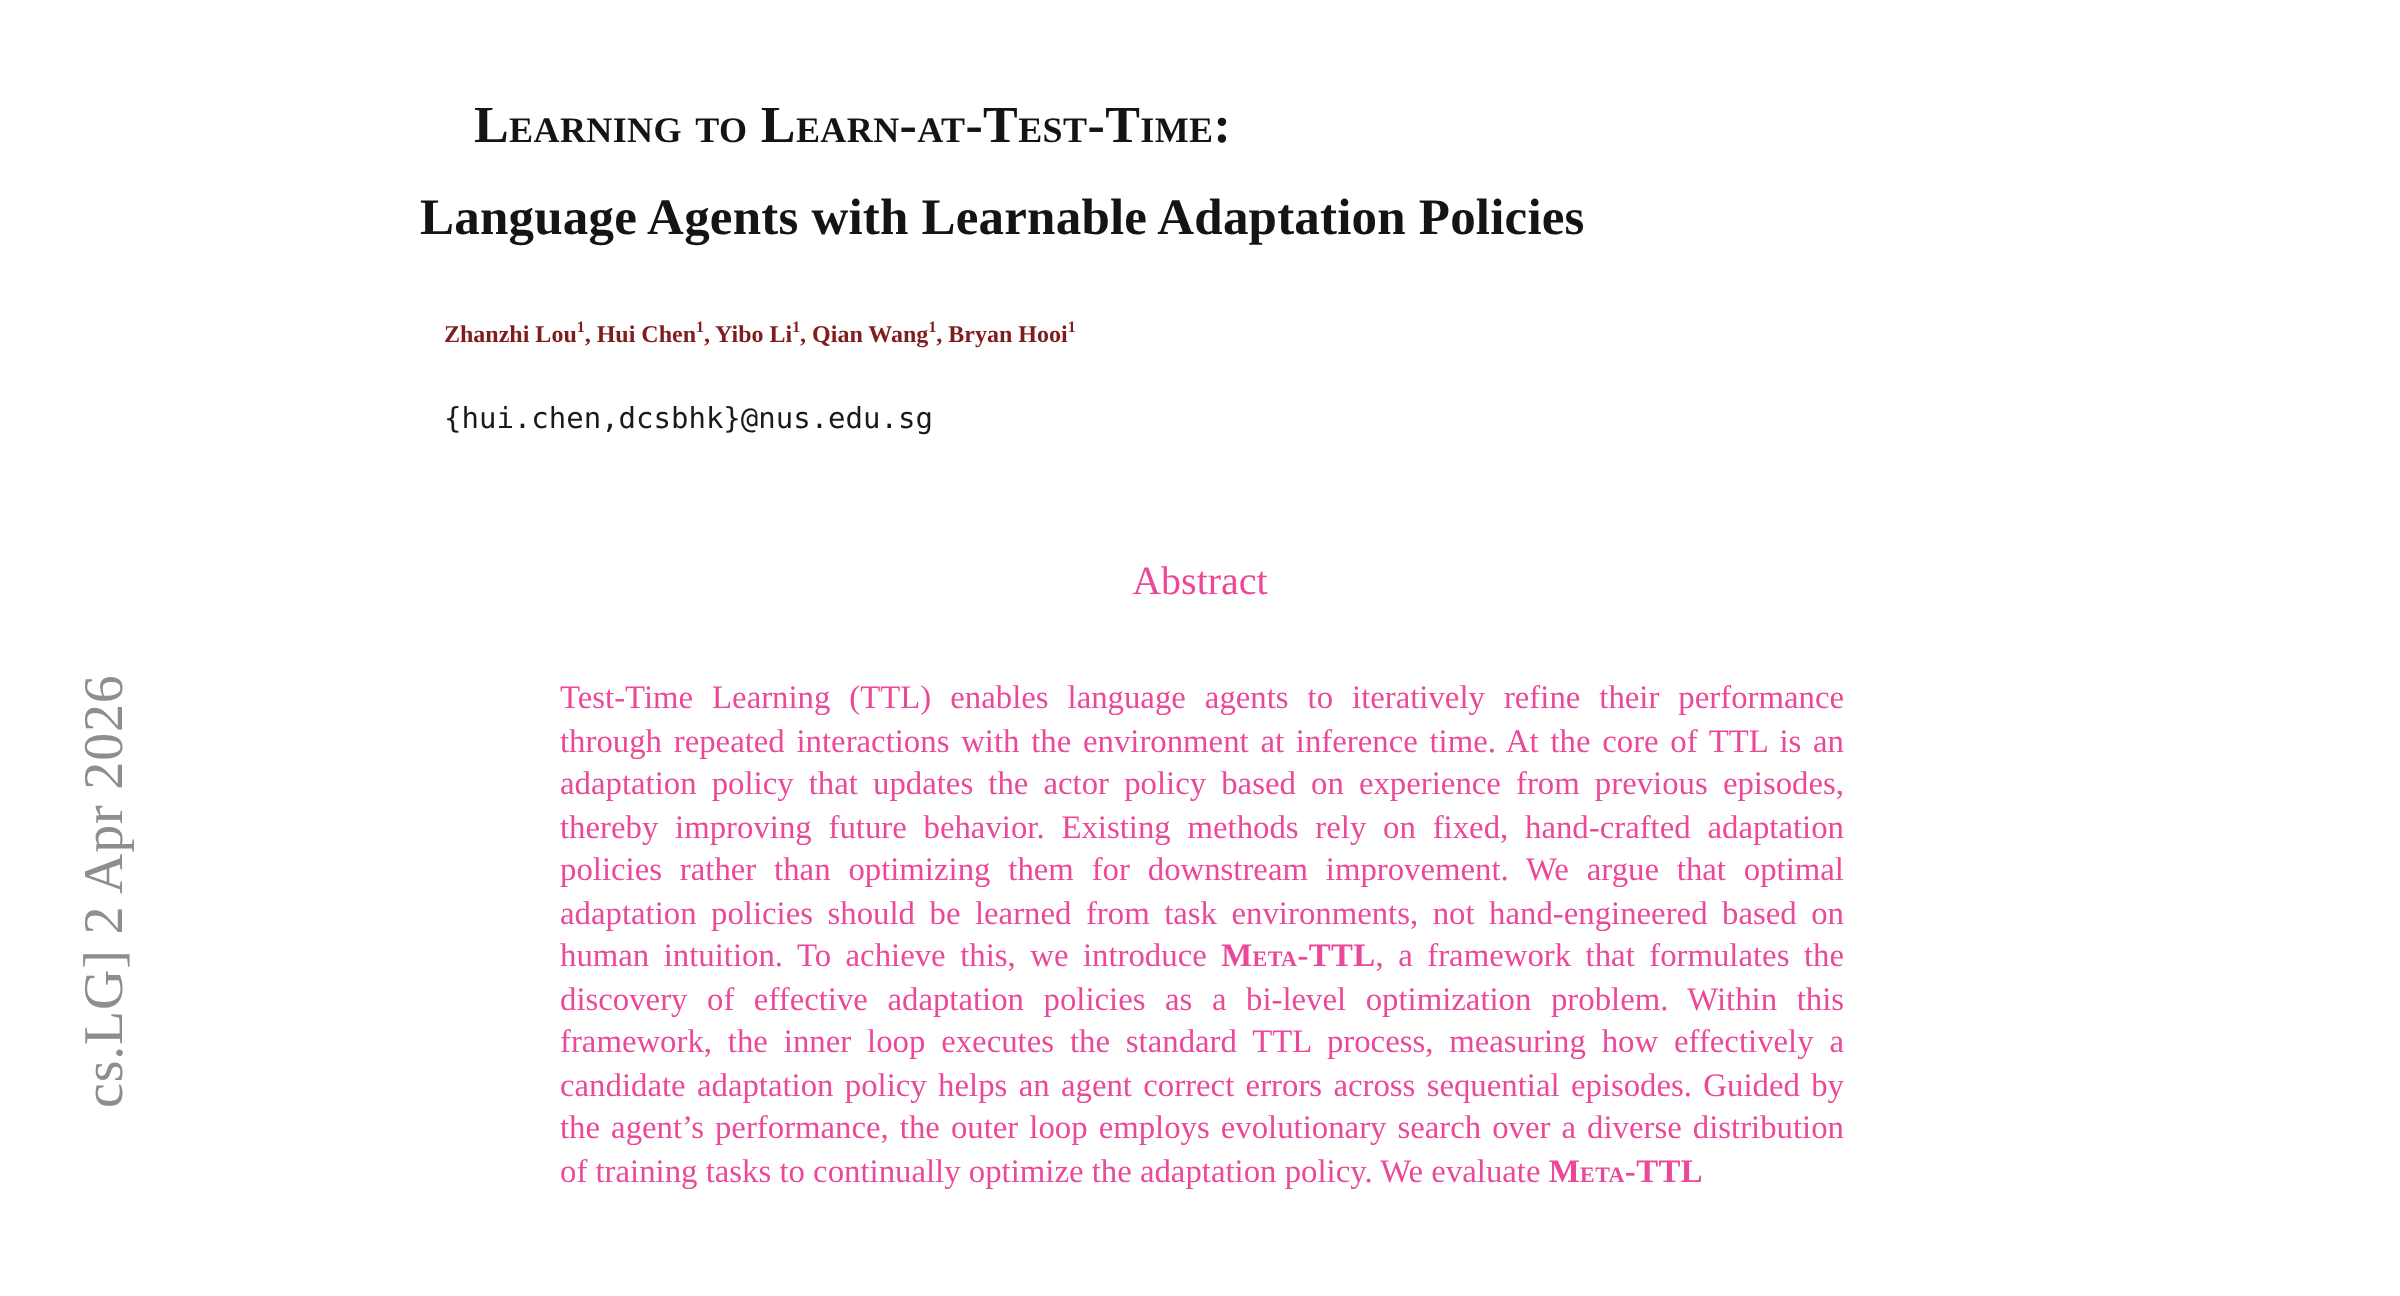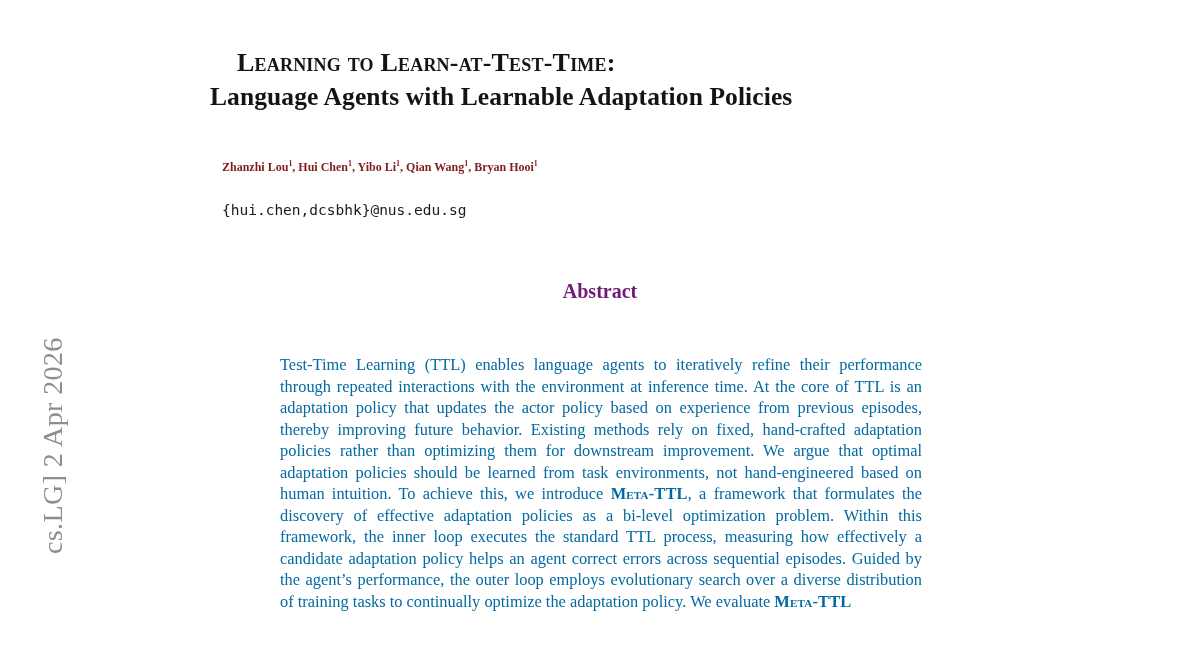--- a/index.html
+++ b/index.html
@@ -60,20 +60,21 @@
   }
   .title-line-1 {
     font-size: 26px;
     font-variant: small-caps;
     letter-spacing: 0.2px;
     margin-left: 27px;
   }
   .title-line-2 {
     font-size: 25.5px;
     letter-spacing: 0.1px;
+    margin-top: 12px;
   }
 
   
   #authors-block {
     position: absolute;
     left: 222px;
     top: 155px;
     width: 720px;
   }
   #author-names {
@@ -105,33 +106,33 @@
   }
 
   
   #abstract-heading {
     position: absolute;
     left: 280px;
     top: 280px;
     width: 640px;
     text-align: center;
     font-size: 20px;
-    font-weight: bold;
-    color: #701a75;
+    font-weight: normal;
+    color: #ec4899;
   }
   #abstract-body {
     position: absolute;
     left: 280px;
-    top: 354px;
+    top: 338px;
     width: 642px;
     font-size: 16.4px;
     line-height: 21.5px;
     text-align: justify;
     text-justify: inter-word;
-    color: #0369a1;
+    color: #ec4899;
     hyphens: manual;
   }
   .smallcaps-bold {
     font-variant: small-caps;
     font-weight: bold;
     letter-spacing: 0.2px;
   }
 </style>
 </head>
 <body>

